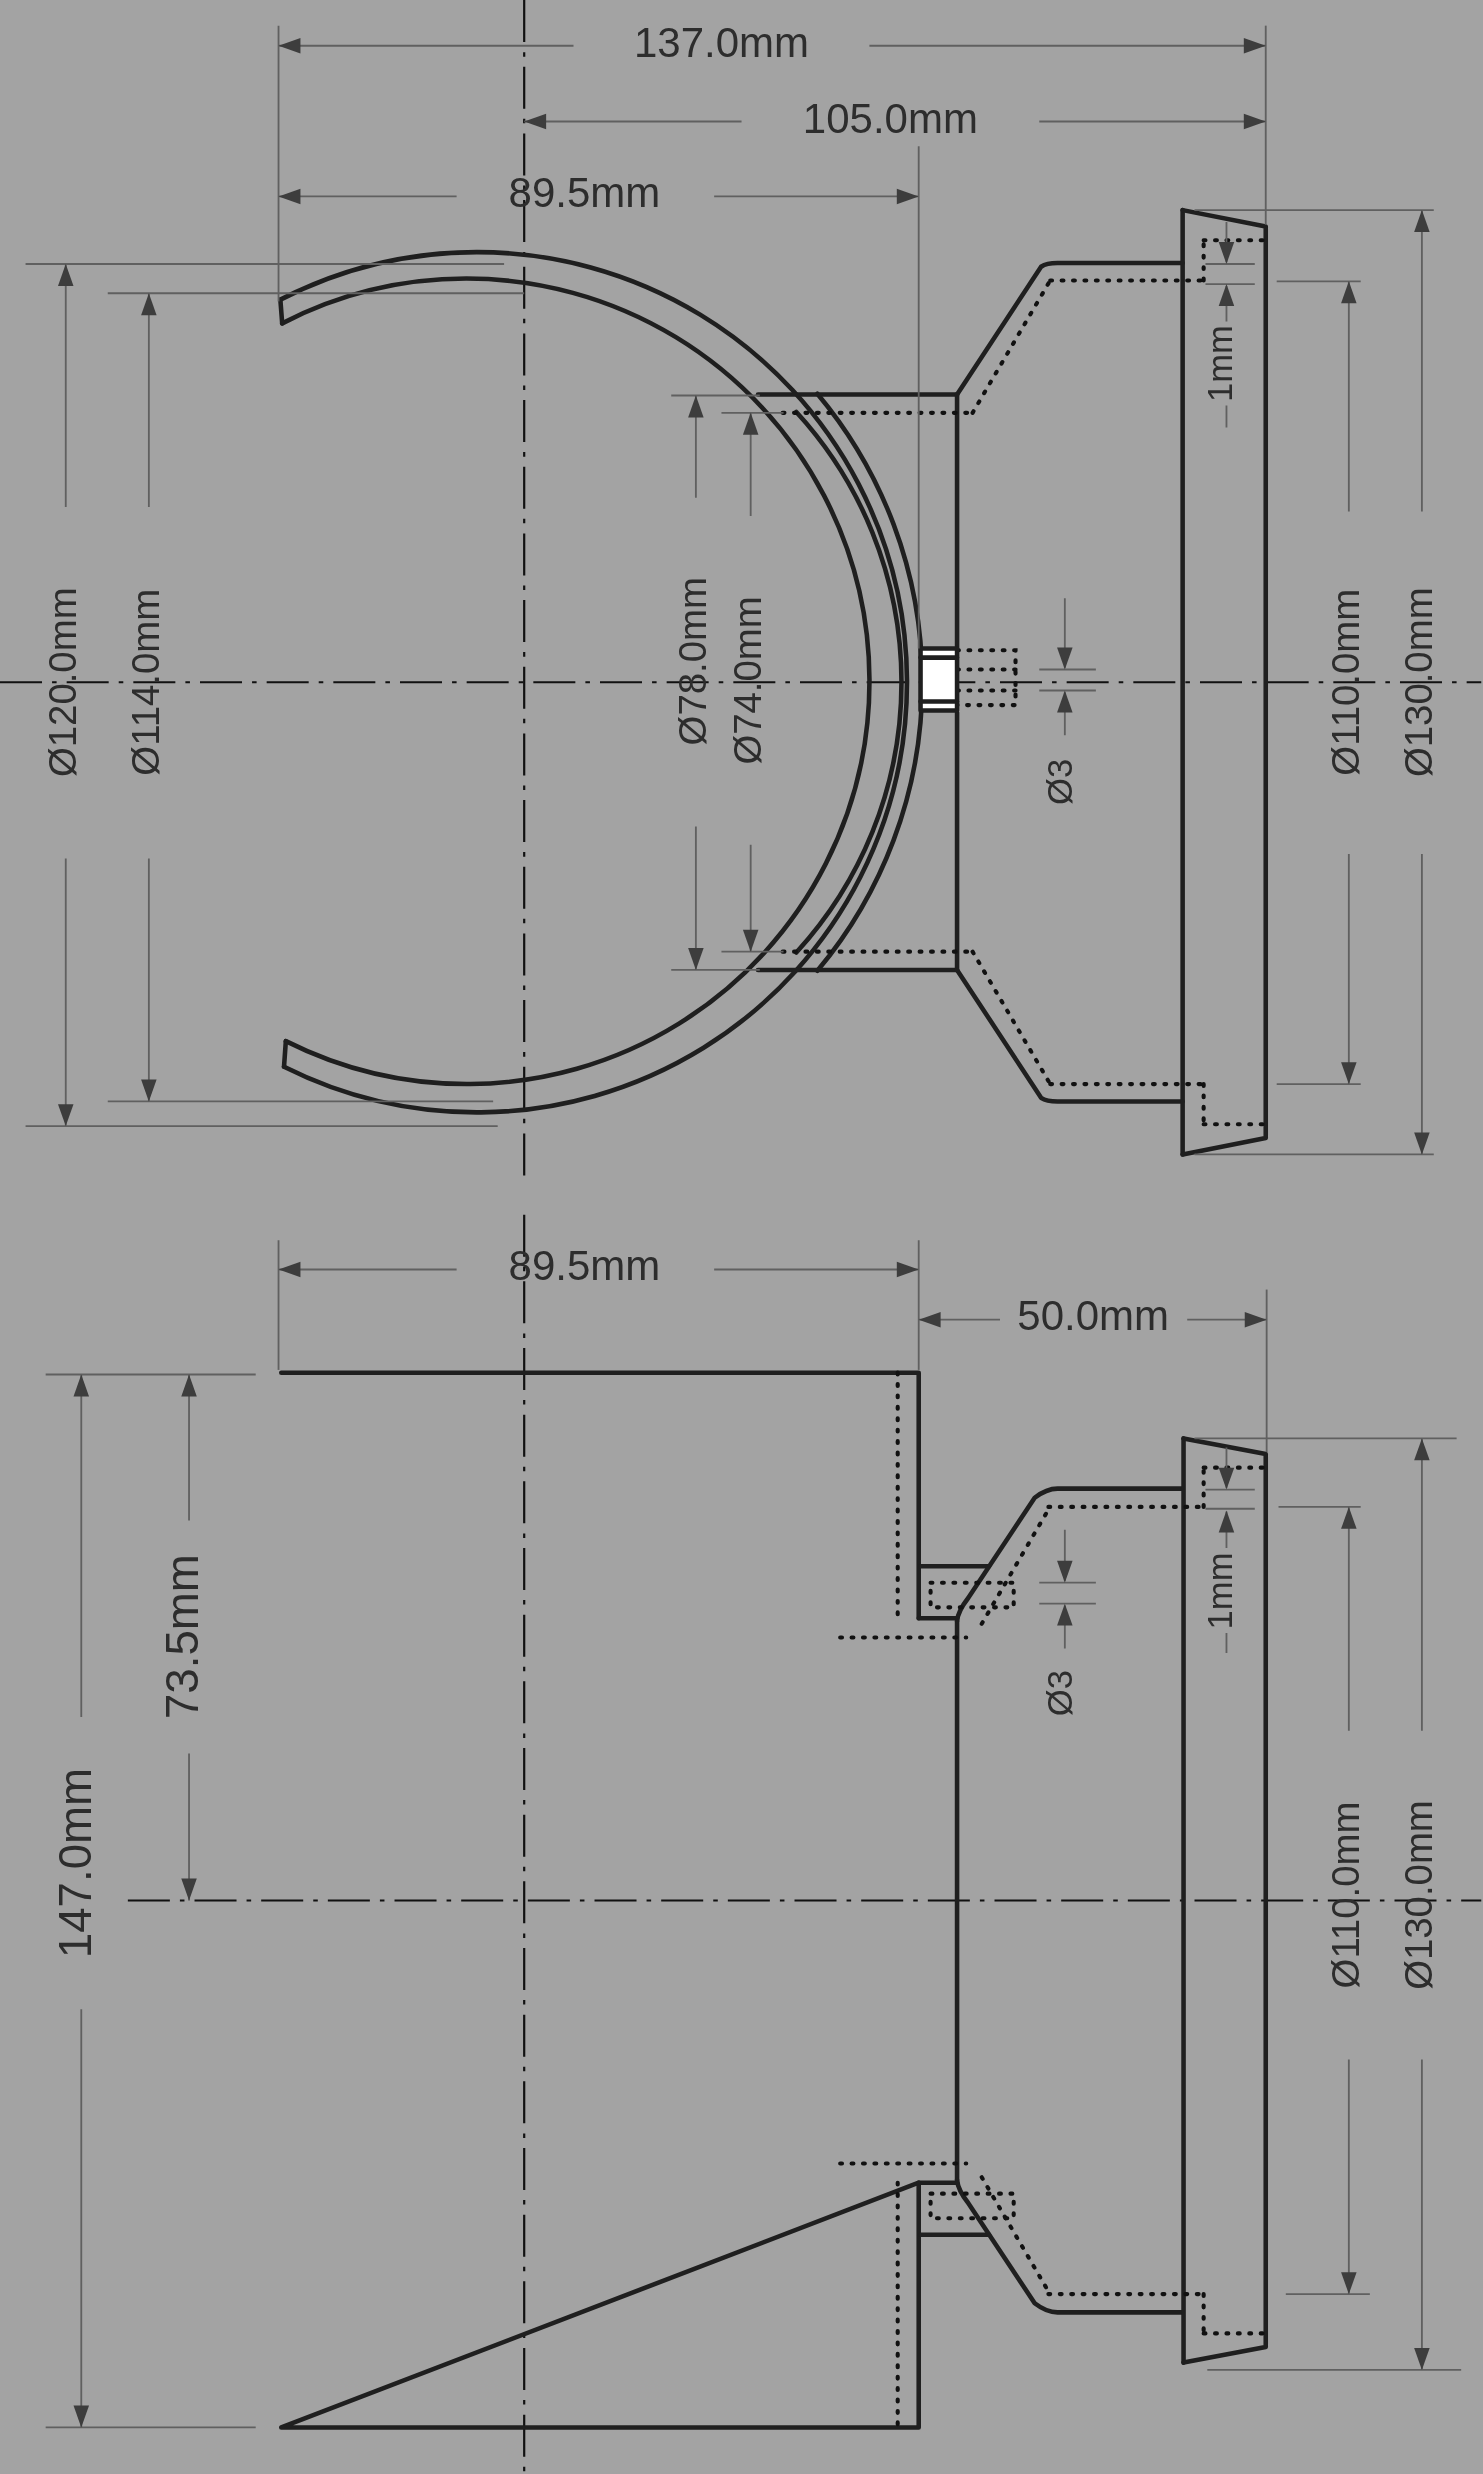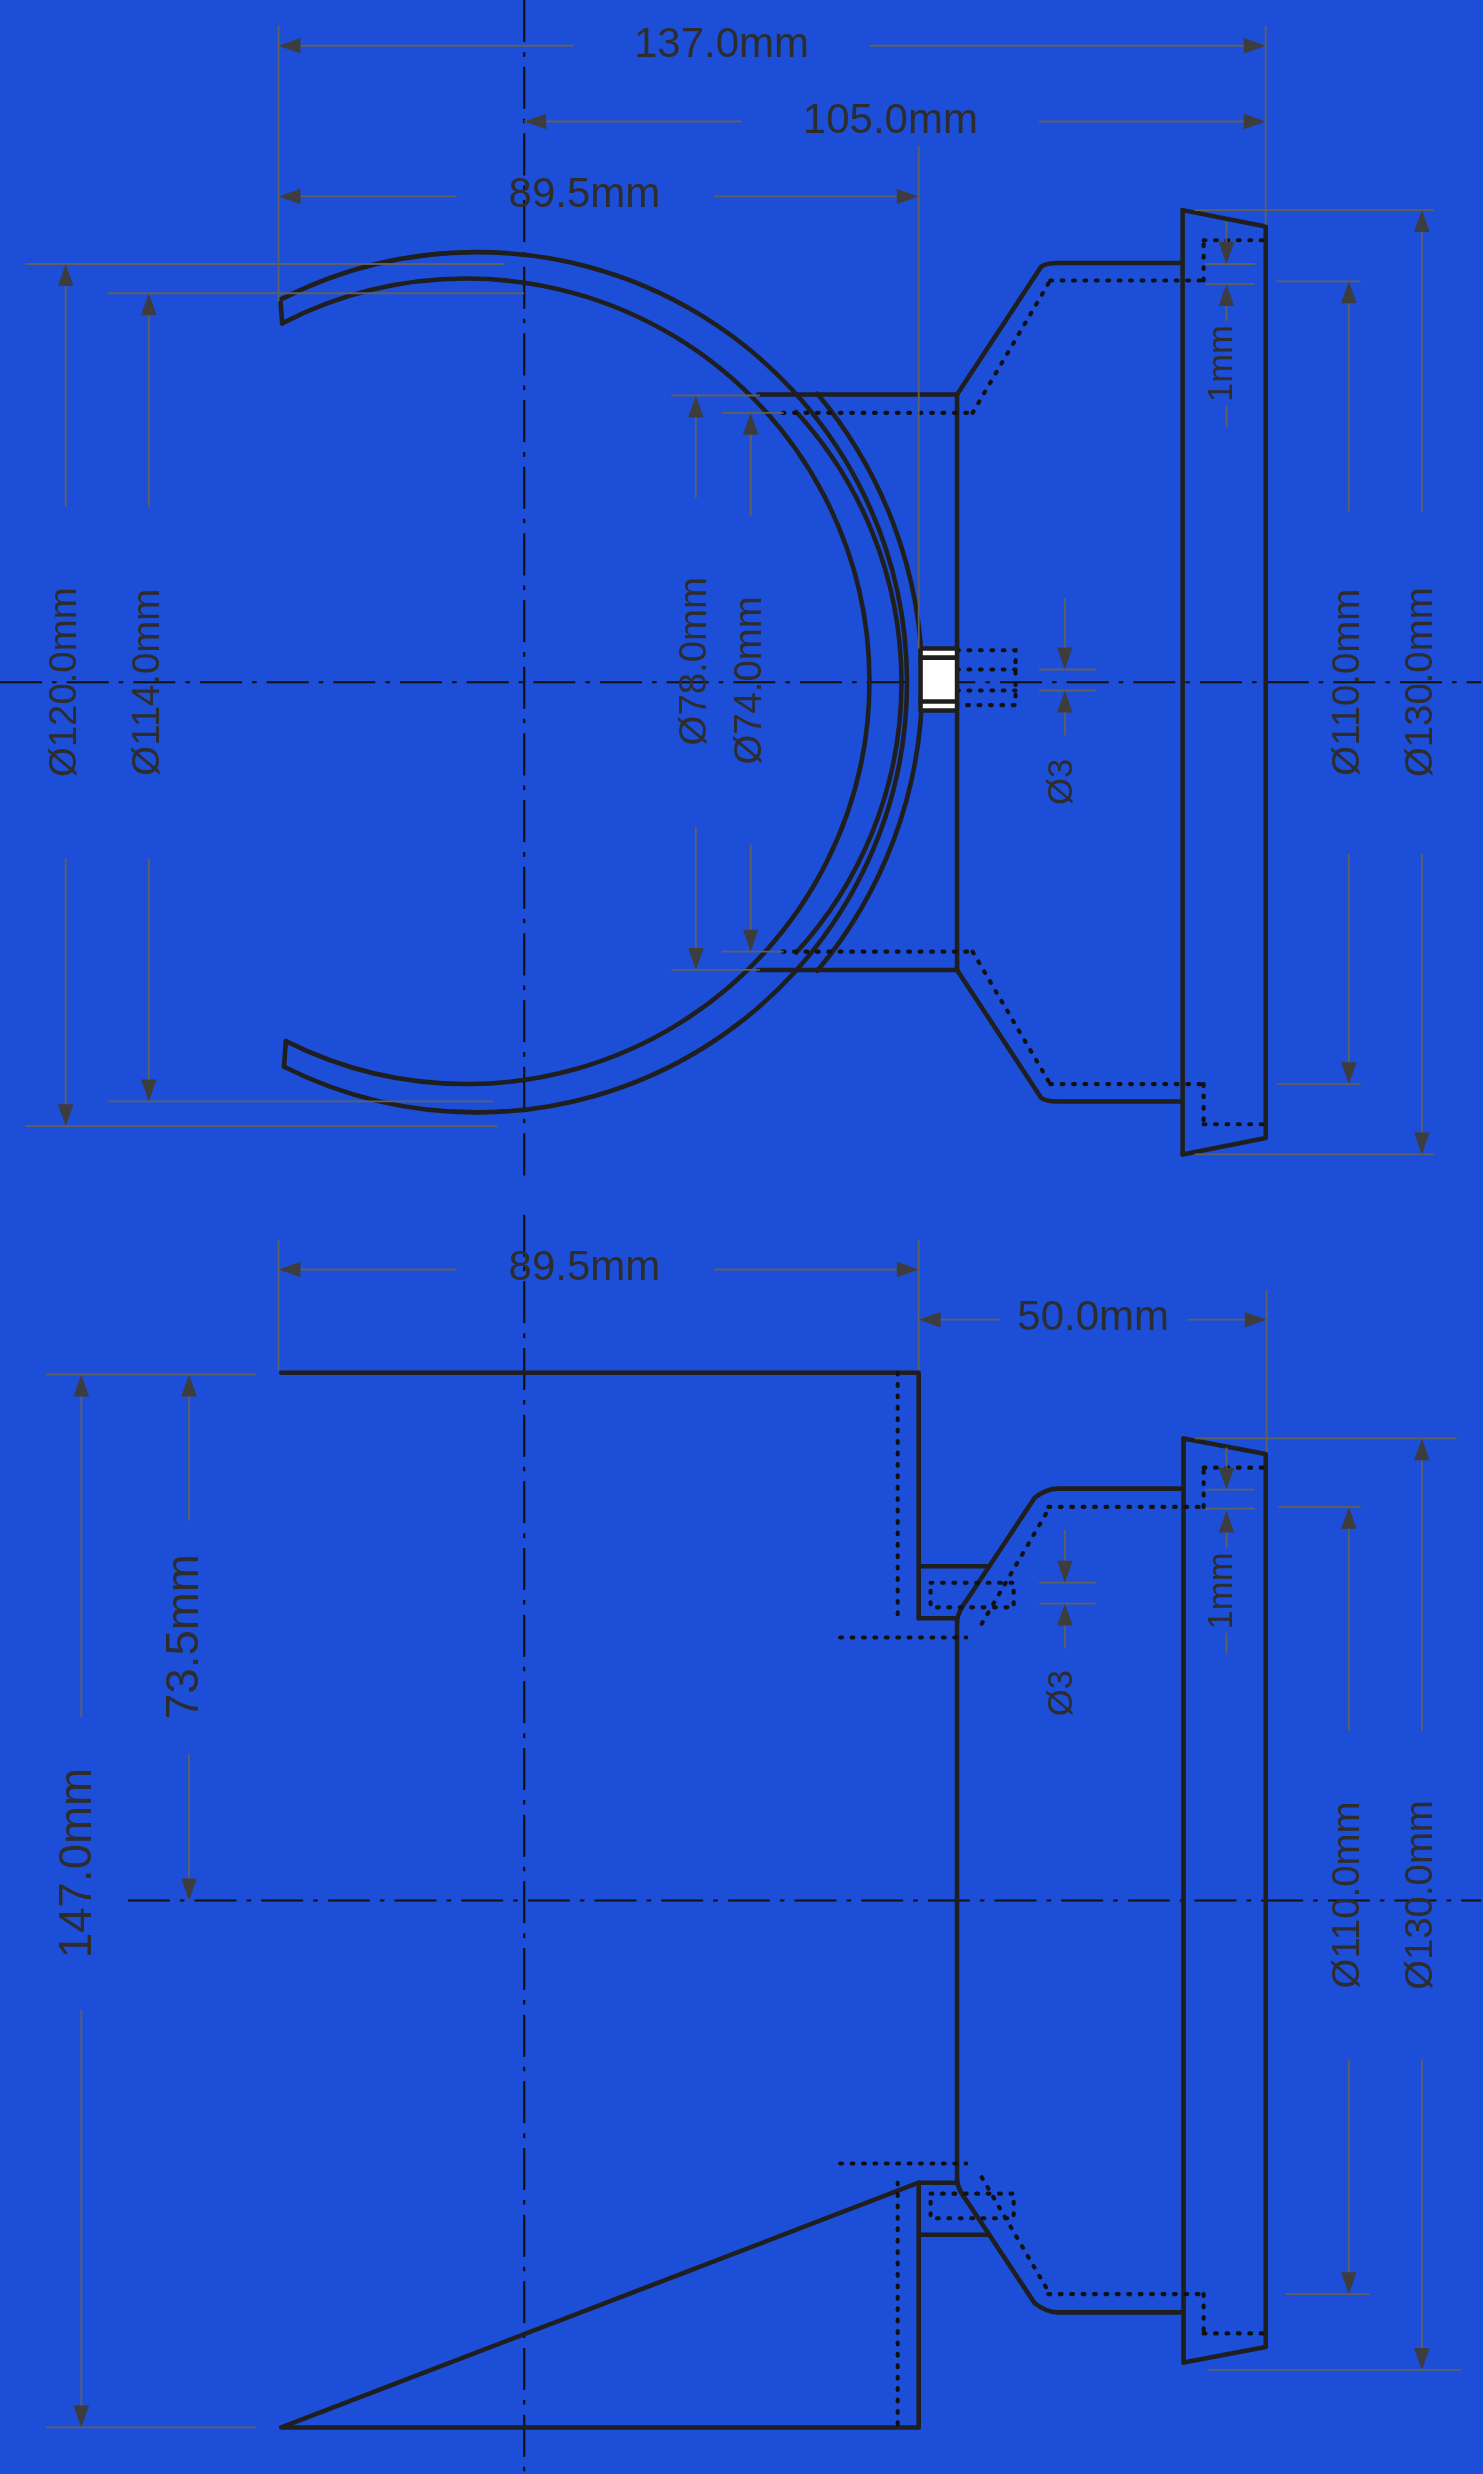--- a/index.html
+++ b/index.html
@@ -1,16 +1,16 @@
 <!DOCTYPE html>
 <html style="font-size:14.6px"><head>
 <meta charset="utf-8">
 <style>
   html,body{margin:0;padding:0;background:#fff;}
-  #canvas{position:relative;width:1484px;height:2475px;background:#1d4ed8;overflow:hidden;
+  #canvas{position:relative;width:1484px;height:2475px;background:#a3a3a3;overflow:hidden;
           font-family:"Liberation Sans", sans-serif;}
   svg{position:absolute;left:0;top:0;}
   
   .bold{stroke:#1f1f1f;stroke-width:5;fill:none;stroke-linecap:round;stroke-linejoin:round;}
   .boldfill{stroke:#1f1f1f;stroke-width:5;fill:#ffffff;stroke-linejoin:round;}
   .dot{stroke:#111;stroke-width:4.5;fill:none;stroke-linecap:round;stroke-dasharray:2 10.5;}
   .cl{stroke:#111;stroke-width:2.4;fill:none;stroke-dasharray:46 11 5 11;}
   .thin{stroke:#606060;stroke-width:2;fill:none;}
   .ah{fill:#3d3d3d;stroke:none;}
   text.dim{fill:#2d2d2d;text-anchor:middle;dominant-baseline:middle;

